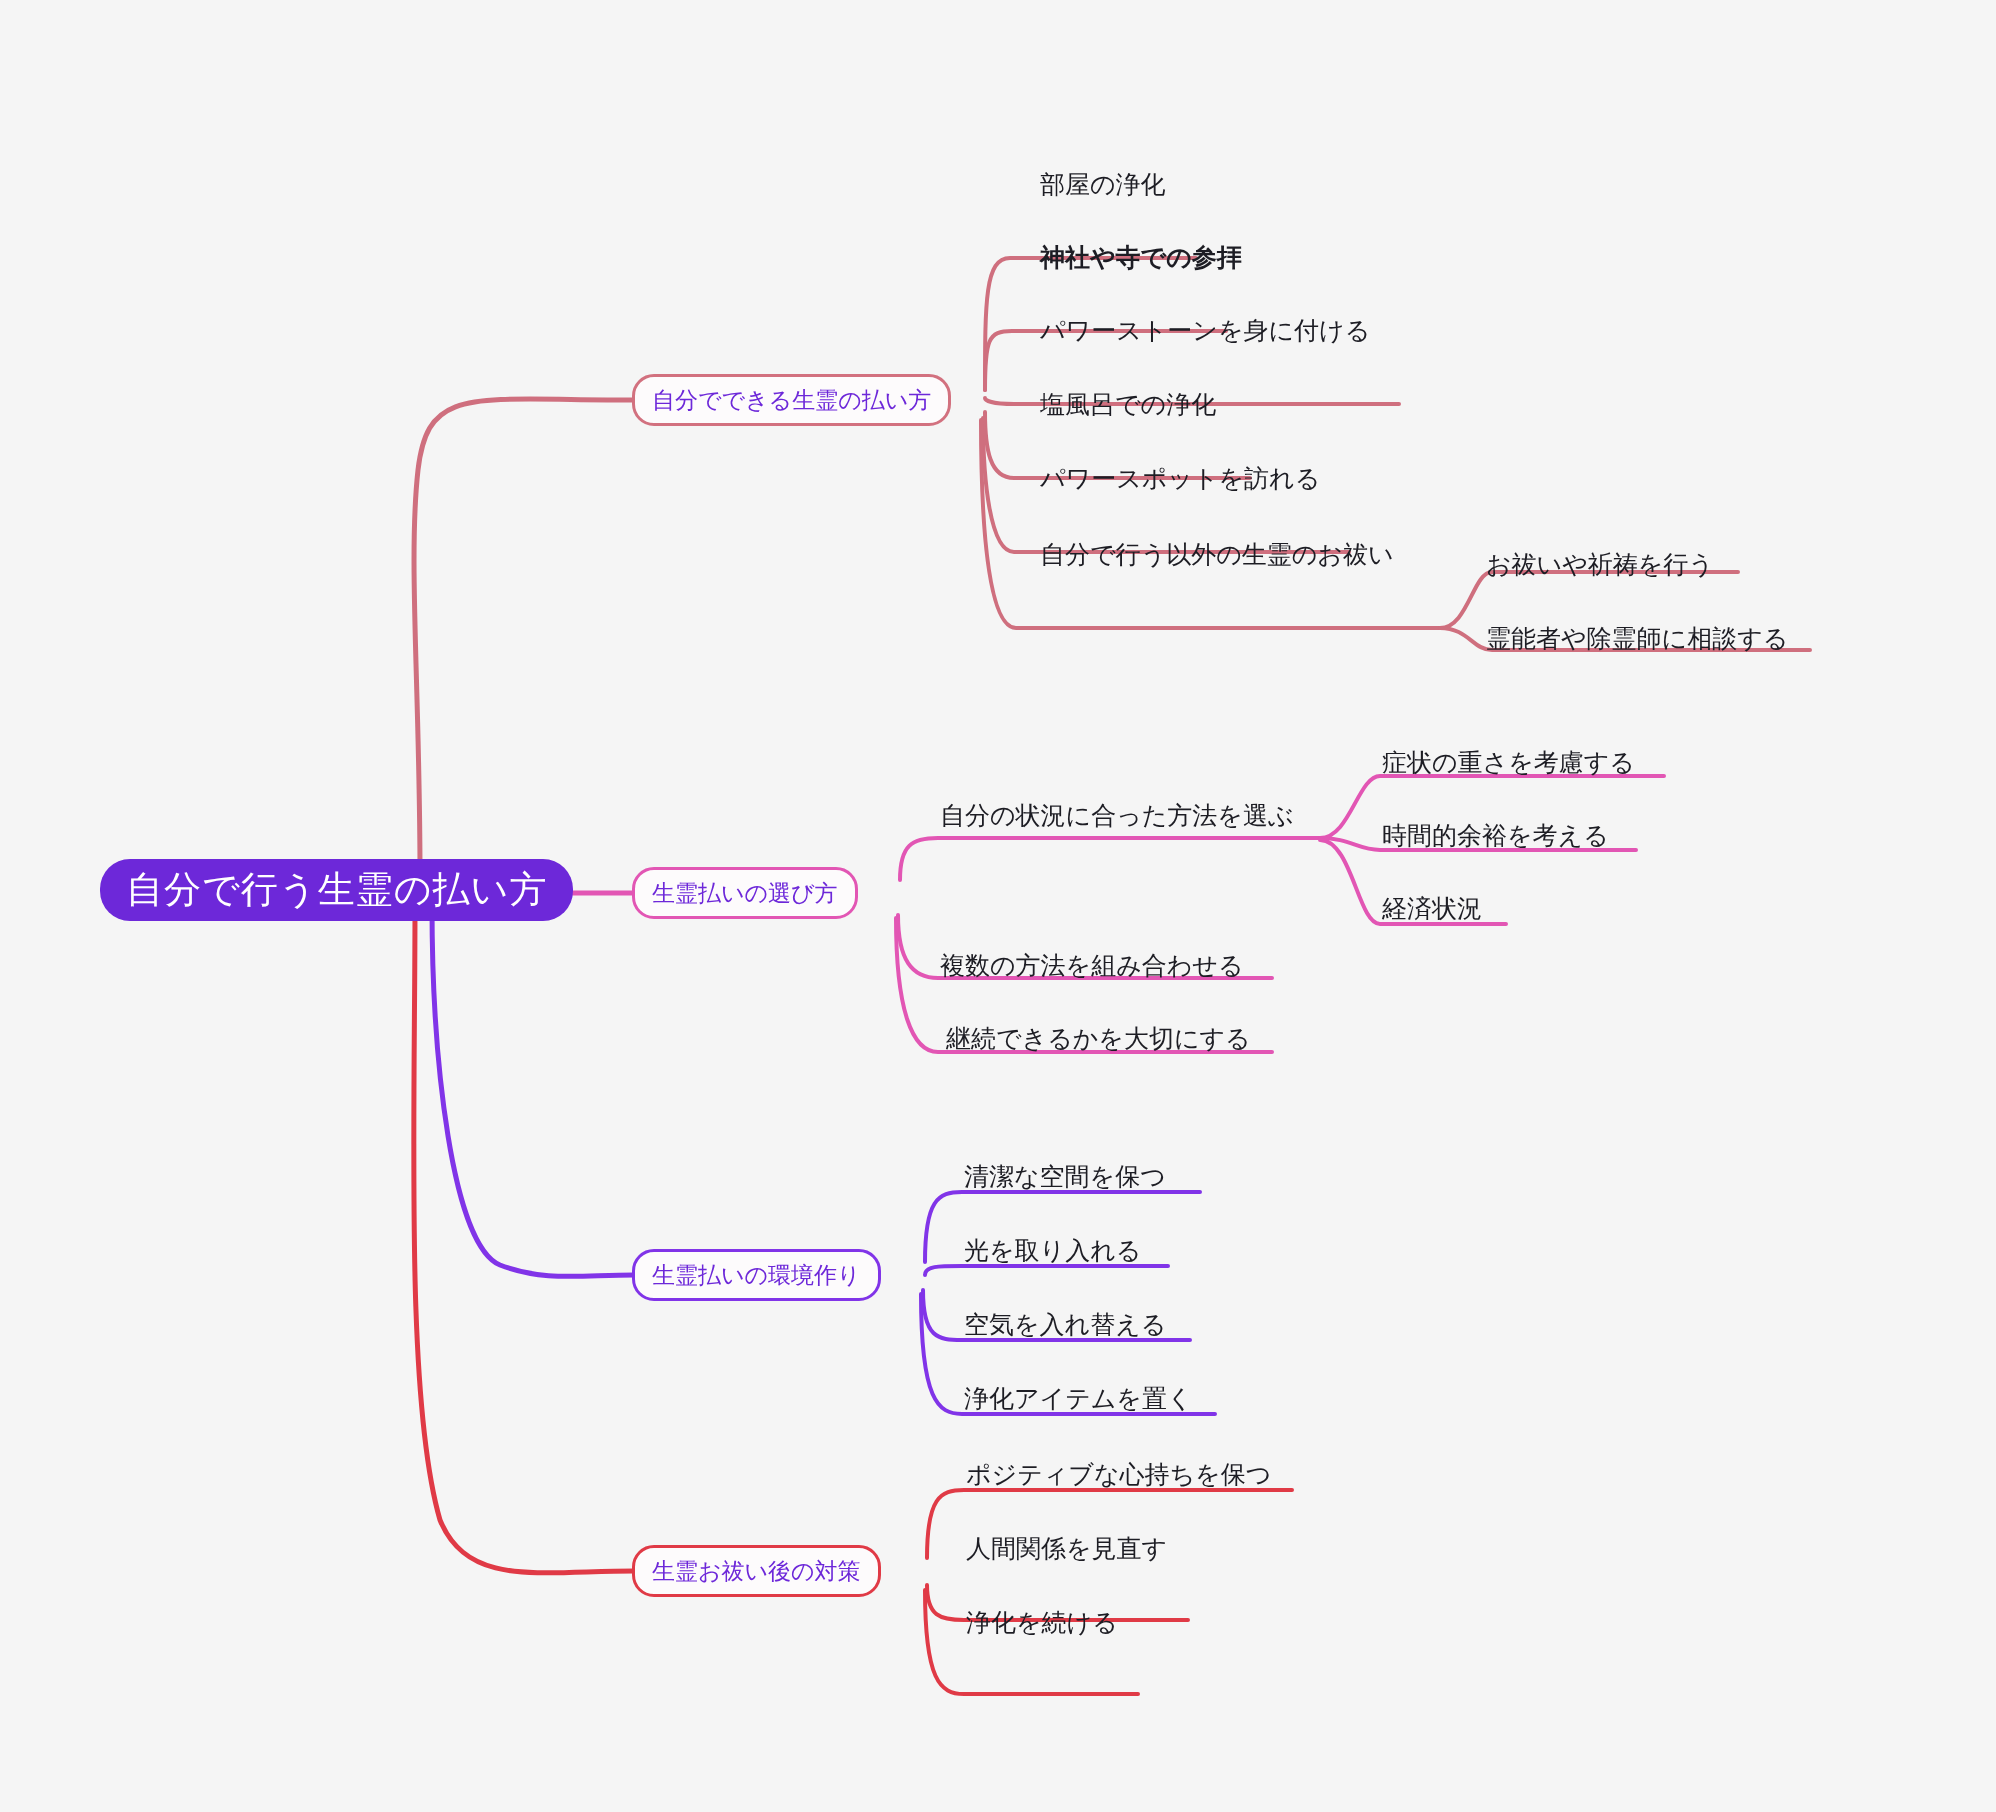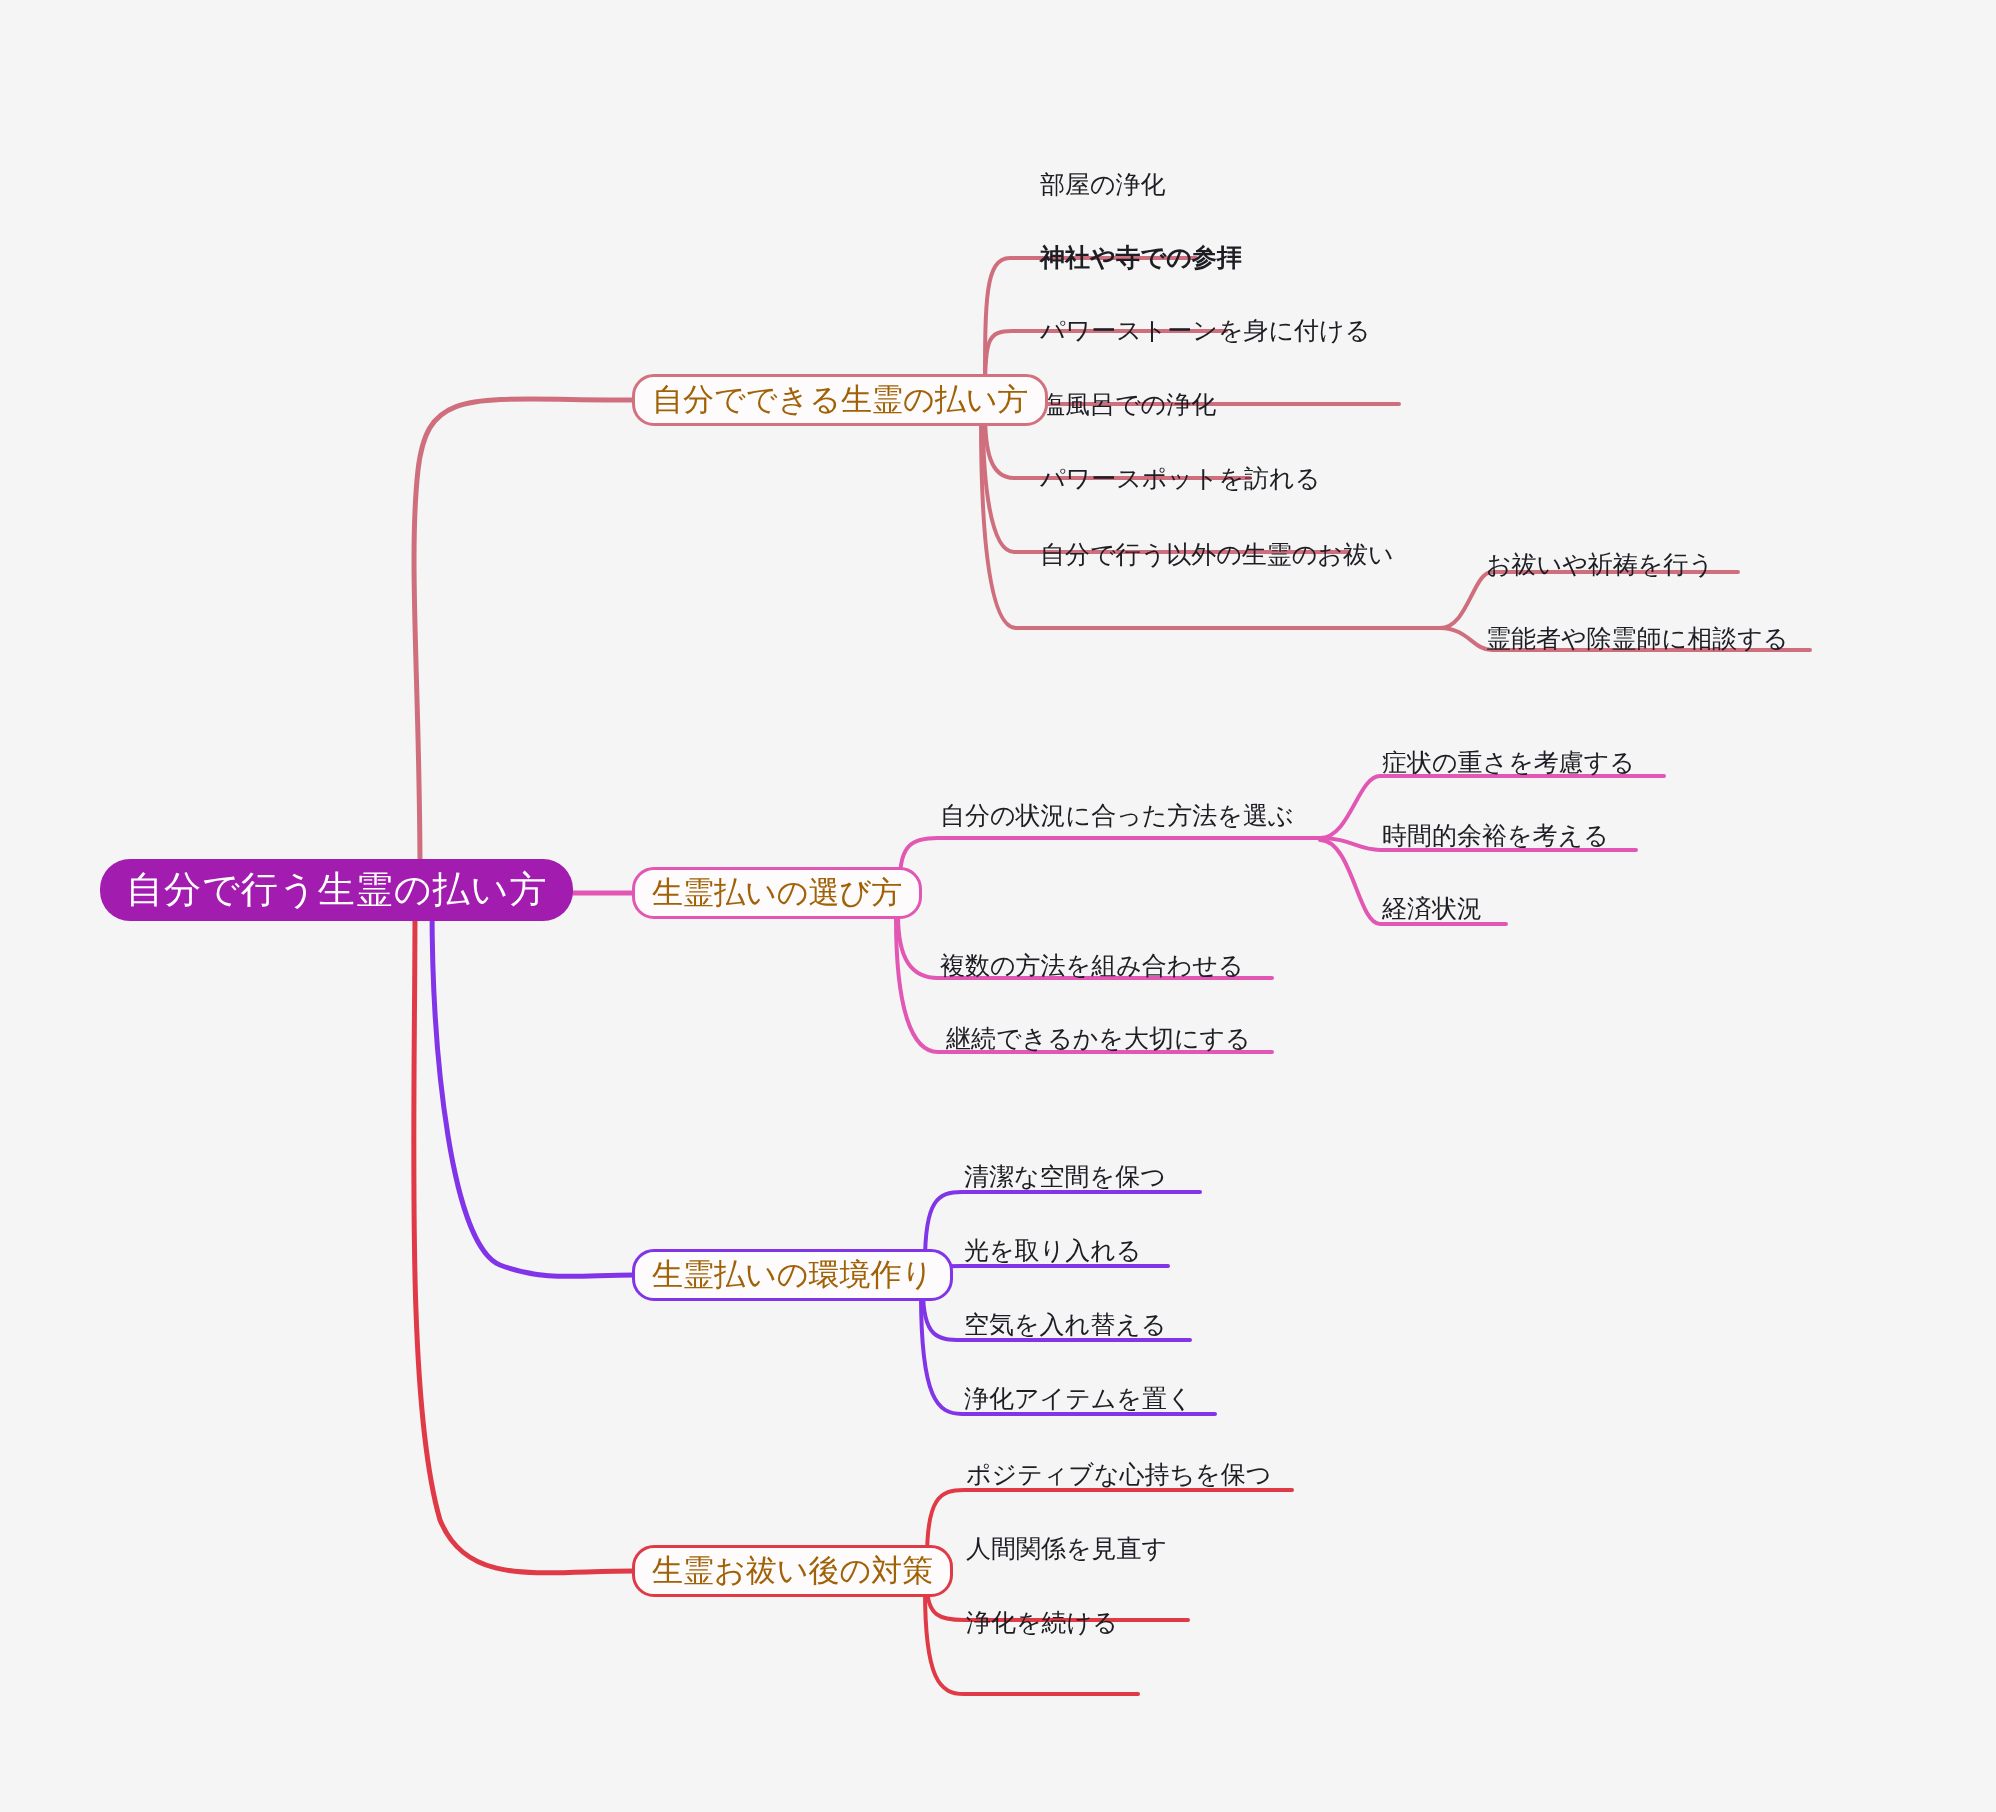--- a/index.html
+++ b/index.html
@@ -40,22 +40,22 @@
     padding: 0 26px;
     height: 62px;
     letter-spacing: 1px;
     z-index: 5;
   }
   
   .l1 {
     background: #fdfbfc;
     border: 3px solid #cf6f7e;
     border-radius: 22px;
-    font-size: 31px;
-    color: #a16207;
+    font-size: 23px;
+    color: #6d28d9;
     height: 52px;
     padding: 0 17px;
     z-index: 4;
   }
   .l1.c-rose   { border-color: #d2717f; }
   .l1.c-pink   { border-color: #e256b4; }
   .l1.c-purple { border-color: #8134e8; }
   .l1.c-red    { border-color: #e03a46; }
 
   
@@ -104,21 +104,21 @@
     <path d="M 925 1262 C 925 1200 938 1192 962 1192 L 1200 1192" fill="none" stroke="#8134e8" stroke-width="4" stroke-linecap="round"></path>
     <path d="M 925 1275 C 925 1266 938 1266 962 1266 L 1168 1266" fill="none" stroke="#8134e8" stroke-width="4" stroke-linecap="round"></path>
     <path d="M 923 1290 C 923 1338 938 1340 962 1340 L 1190 1340" fill="none" stroke="#8134e8" stroke-width="4" stroke-linecap="round"></path>
     <path d="M 921 1294 C 921 1400 938 1414 962 1414 L 1215 1414" fill="none" stroke="#8134e8" stroke-width="4" stroke-linecap="round"></path>
 
     <path d="M 927 1558 C 927 1498 940 1490 964 1490 L 1292 1490" fill="none" stroke="#e03a46" stroke-width="4" stroke-linecap="round"></path>
     <path d="M 927 1585 C 927 1616 940 1620 964 1620 L 1188 1620" fill="none" stroke="#e03a46" stroke-width="4" stroke-linecap="round"></path>
     <path d="M 925 1590 C 925 1680 940 1694 964 1694 L 1138 1694" fill="none" stroke="#e03a46" stroke-width="4" stroke-linecap="round"></path>
   </svg>
 
-  <div class="node root" style="left: 100px; top: 859px; background: #a21caf; color: rgb(255, 255, 255);">
+  <div class="node root" style="left: 100px; top: 859px; background: #6d28d9; color: rgb(255, 255, 255);">
     <span>自分で行う生霊の払い方</span>
   </div>
 
   <div class="node l1 c-rose" style="left: 632px; top: 374px; border-color: rgb(210, 113, 127);">
     <span>自分でできる生霊の払い方</span>
   </div>
 
   <div class="node leaf" style="left:1040px; top:164px;">
     <span>部屋の浄化</span>
   </div>

